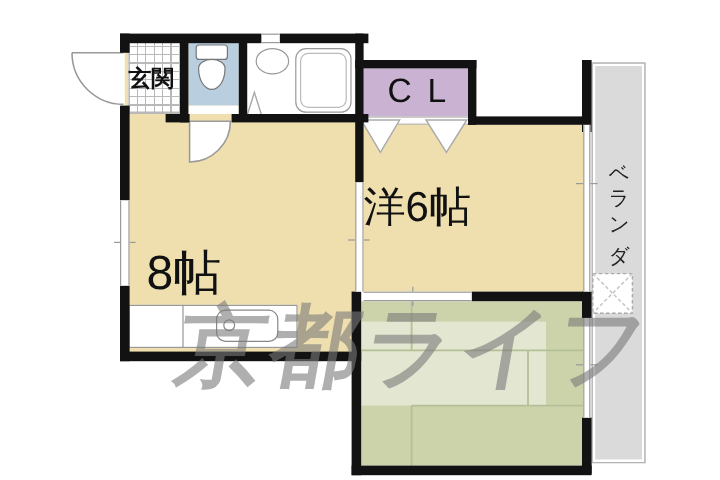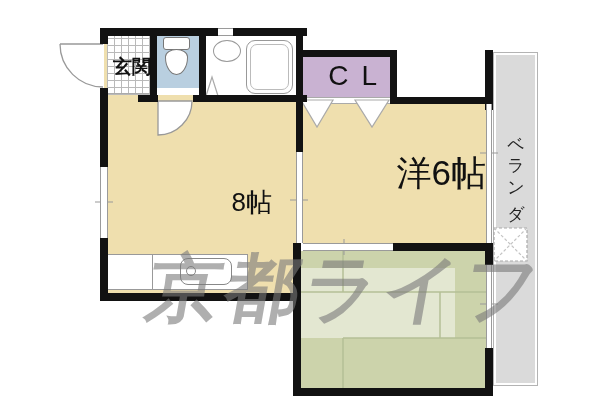--- a/index.html
+++ b/index.html
@@ -6,21 +6,21 @@
   #plan{position:relative;width:600px;height:400px;background:#fff;overflow:hidden;
         font-family:"Liberation Sans","DejaVu Sans",sans-serif;color:#111;}
   #plan *{position:absolute;box-sizing:border-box;}
   .fill{z-index:1;}
   .fix{z-index:2;}
   svg.overlay{z-index:3;left:0;top:0;}
   .wall{background:#121212;z-index:4;}
   .win{background:#fff;z-index:4;}
   .winV{border-left:1px solid #9a9a9a;border-right:1px solid #9a9a9a;}
   .winH{border-top:1px solid #9a9a9a;border-bottom:1px solid #9a9a9a;}
-  .lbl{z-index:5;text-align:right;line-height:1.05;}
+  .lbl{z-index:5;text-align:left;line-height:1.05;}
   .tile{background:#fff;
     background-image:repeating-linear-gradient(0deg,#b9b9b9 0 1px,transparent 1px 7px),
                      repeating-linear-gradient(90deg,#b9b9b9 0 1px,transparent 1px 7px);}
   .wm{z-index:6;font-weight:bold;white-space:nowrap;transform:skewX(-10deg);
       letter-spacing:4px;font-size:74px;line-height:1;}
 </style>
 </head>
 <body>
 
 <div id="plan">
@@ -114,20 +114,20 @@
   <div class="wall" style="left:393px;top:243px;width:98px;height:8px;"></div>
 
   <div class="win winV" style="left:100px;top:167px;width:8px;height:71px;"></div>
   <div class="win winH" style="left:218px;top:28px;width:15px;height:8px;"></div>
   <div class="win winV" style="left:486px;top:104px;width:6px;height:139px;"></div>
   <div class="win winV" style="left:486px;top:265px;width:6px;height:83px;"></div>
   <div class="win winV" style="left:296px;top:152px;width:7px;height:91px;"></div>
   <div class="win winH" style="left:303px;top:243px;width:90px;height:8px;"></div>
 
   <div class="lbl" style="left:107px;top:57px;width:44px;font-size:19px;font-weight:bold;">玄関</div>
-  <div class="lbl" style="left:303px;top:61px;width:87px;font-size:28px;letter-spacing:13px;padding-left:10px;">CL</div>
-  <div class="lbl" style="left:122px;top:189px;width:150px;font-size:26px;">8帖</div>
+  <div class="lbl" style="left:303px;top:61px;width:87px;font-size:28px;letter-spacing:13px;padding-left:20px;">CL</div>
+  <div class="lbl" style="left:122px;top:207px;width:150px;font-size:40px;">8帖</div>
   <div class="lbl" style="left:303px;top:155px;width:183px;font-size:35px;">洋6帖</div>
   <div class="lbl" style="left:493px;top:100px;width:45px;height:140px;writing-mode:vertical-rl;text-orientation:upright;
               display:flex;align-items:center;justify-content:center;font-size:17px;letter-spacing:3px;color:#222;">ベランダ</div>
 
   <div class="wm" style="left:148px;top:252px;color:rgba(122,122,122,0.6);">京都ライフ</div>
 </div>
 
 </body></html>

